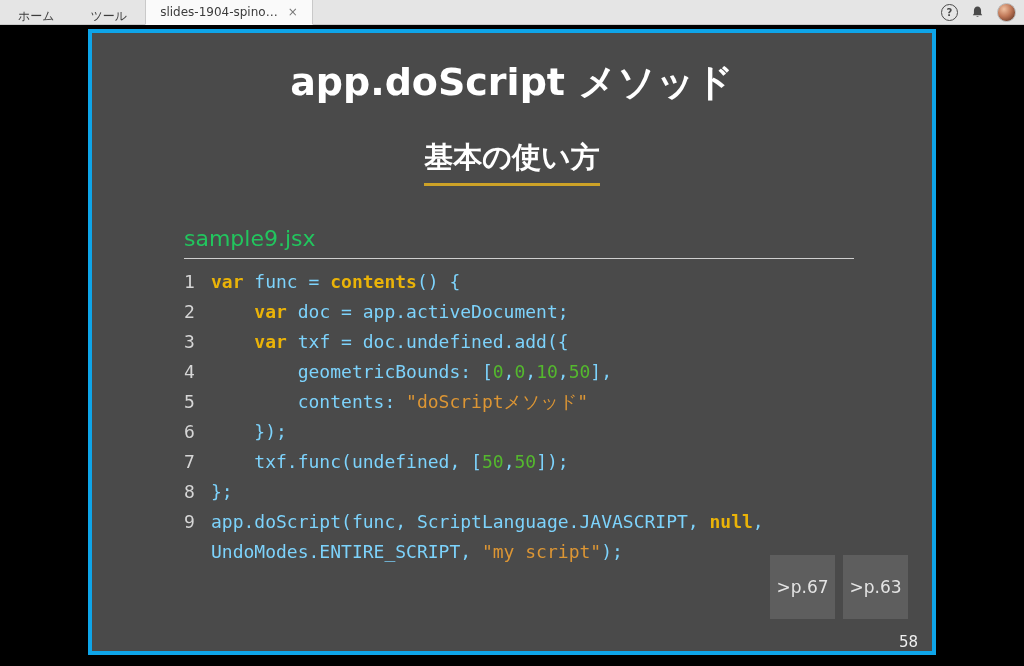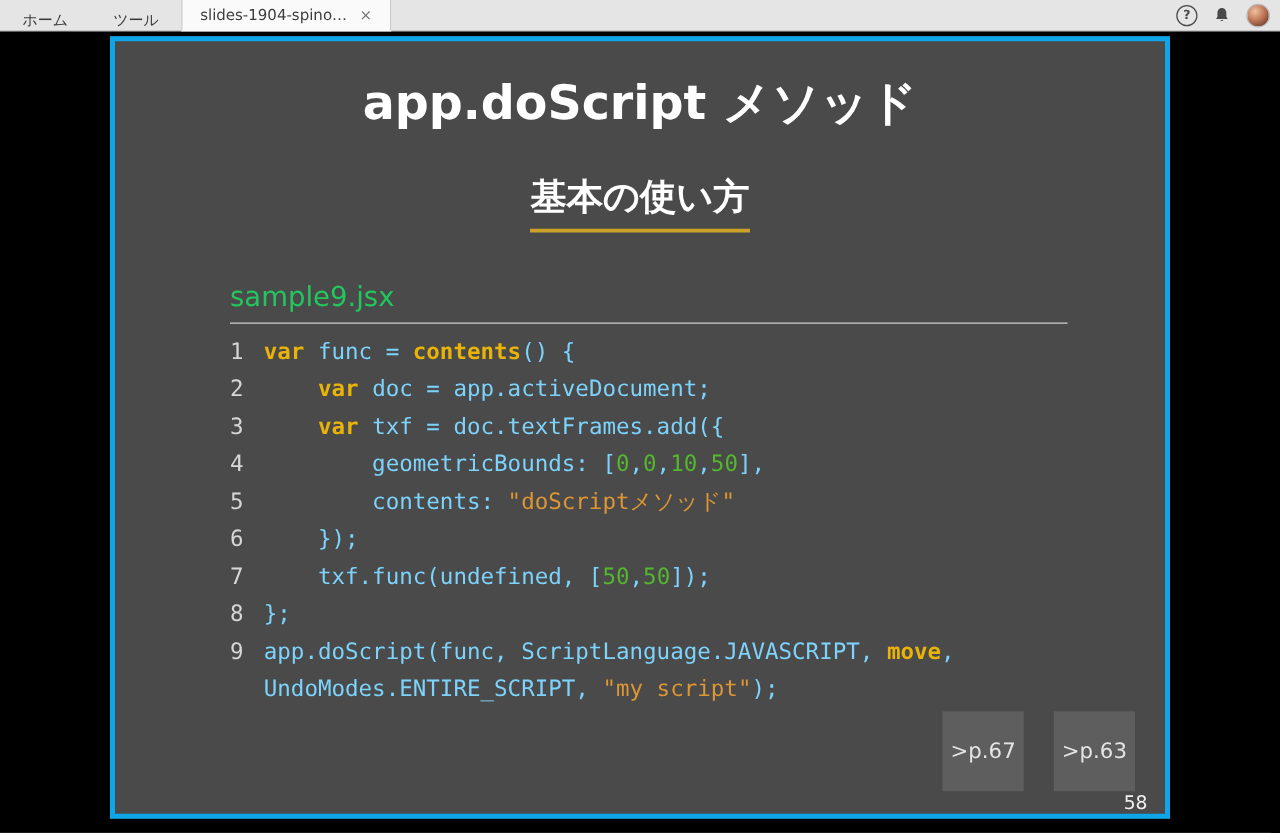--- a/index.html
+++ b/index.html
@@ -60,21 +60,21 @@
   }
   .code{margin-top:8px;font-family:"DejaVu Sans Mono","Liberation Mono",monospace;font-size:18px;}
   .code-line{display:flex;line-height:30px;white-space:pre;}
   .ln{width:16px;text-align:left;color:#d6d6d6;flex:0 0 auto;margin-right:11px;}
   .src{white-space:pre;}
   .tk-p{color:#7dd3fc;}
   .tk-kw{color:#eab308;font-weight:bold;}
   .tk-n{color:#54b82e;}
   .tk-s{color:#dd9634;}
   
-  .navbtns{position:absolute;right:24px;bottom:18px;display:flex;gap:24px;border-radius:18px;}
+  .navbtns{position:absolute;right:24px;bottom:32px;display:flex;gap:8px;border-radius:18px;}
   .navbtn{
     width:65px;height:64px;background:#5e5e5e;color:#e4e4e4;font-size:17px;
     display:flex;align-items:center;justify-content:center;cursor:pointer;
   }
   .pagenum{
     position:absolute;right:14px;bottom:0px;font-size:15px;color:#f0f0f0;margin-top:35px;
   }
 </style>
 </head>
 <body>
@@ -103,27 +103,27 @@
     <h1 class="slide-title">app.doScript メソッド</h1>
     <div class="slide-subtitle-wrap">
       <span class="slide-subtitle">基本の使い方</span>
     </div>
 
     <div class="codewrap">
       <div class="filename">sample9.jsx</div>
       <div class="code" id="code">
           <div class="code-line"><span class="ln">1</span><span class="src"><span class="tk-kw">var</span><span class="tk-p"> func = </span><span class="tk-kw">contents</span><span class="tk-p">() {</span></span></div>
           <div class="code-line"><span class="ln">2</span><span class="src"><span class="tk-p">    </span><span class="tk-kw">var</span><span class="tk-p"> doc = app.activeDocument;</span></span></div>
-          <div class="code-line"><span class="ln">3</span><span class="src"><span class="tk-p">    </span><span class="tk-kw">var</span><span class="tk-p"> txf = doc.textFrames.add({</span></span></div>
+          <div class="code-line"><span class="ln">3</span><span class="src"><span class="tk-p">    </span><span class="tk-kw">var</span><span class="tk-p"> txf = doc.undefined.add({</span></span></div>
           <div class="code-line"><span class="ln">4</span><span class="src"><span class="tk-p">        geometricBounds: [</span><span class="tk-n">0</span><span class="tk-p">,</span><span class="tk-n">0</span><span class="tk-p">,</span><span class="tk-n">10</span><span class="tk-p">,</span><span class="tk-n">50</span><span class="tk-p">],</span></span></div>
           <div class="code-line"><span class="ln">5</span><span class="src"><span class="tk-p">        contents: </span><span class="tk-s">"doScriptメソッド"</span></span></div>
           <div class="code-line"><span class="ln">6</span><span class="src"><span class="tk-p">    });</span></span></div>
           <div class="code-line"><span class="ln">7</span><span class="src"><span class="tk-p">    txf.func(undefined, [</span><span class="tk-n">50</span><span class="tk-p">,</span><span class="tk-n">50</span><span class="tk-p">]);</span></span></div>
           <div class="code-line"><span class="ln">8</span><span class="src"><span class="tk-p">};</span></span></div>
-          <div class="code-line"><span class="ln">9</span><span class="src"><span class="tk-p">app.doScript(func, ScriptLanguage.JAVASCRIPT, </span><span class="tk-kw">move</span><span class="tk-p">,</span></span></div>
+          <div class="code-line"><span class="ln">9</span><span class="src"><span class="tk-p">app.doScript(func, ScriptLanguage.JAVASCRIPT, </span><span class="tk-kw">null</span><span class="tk-p">,</span></span></div>
           <div class="code-line"><span class="ln"></span><span class="src"><span class="tk-p">UndoModes.ENTIRE_SCRIPT, </span><span class="tk-s">"my script"</span><span class="tk-p">);</span></span></div>
         </div>
     </div>
 
     <div class="navbtns">
       <div class="navbtn">&gt;p.67</div>
       <div class="navbtn">&gt;p.63</div>
     </div>
 
     <div class="pagenum">58</div>

